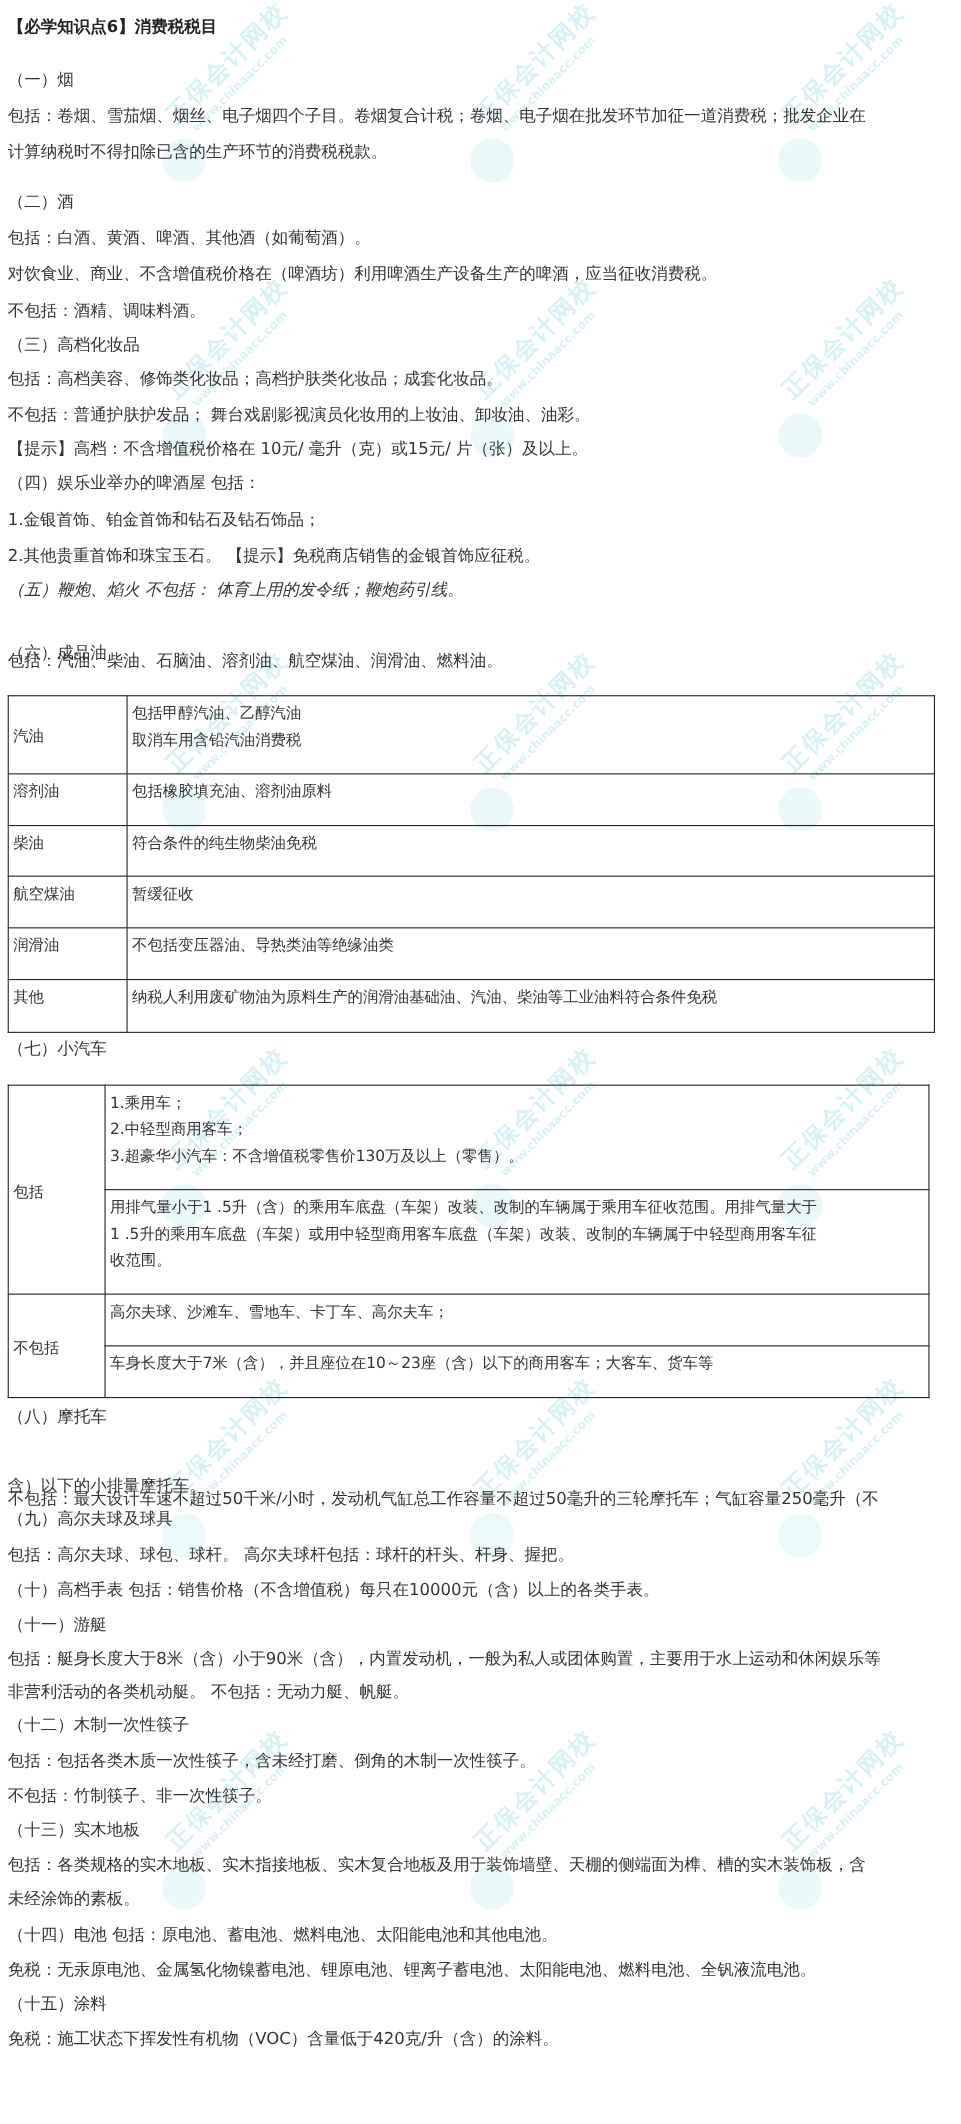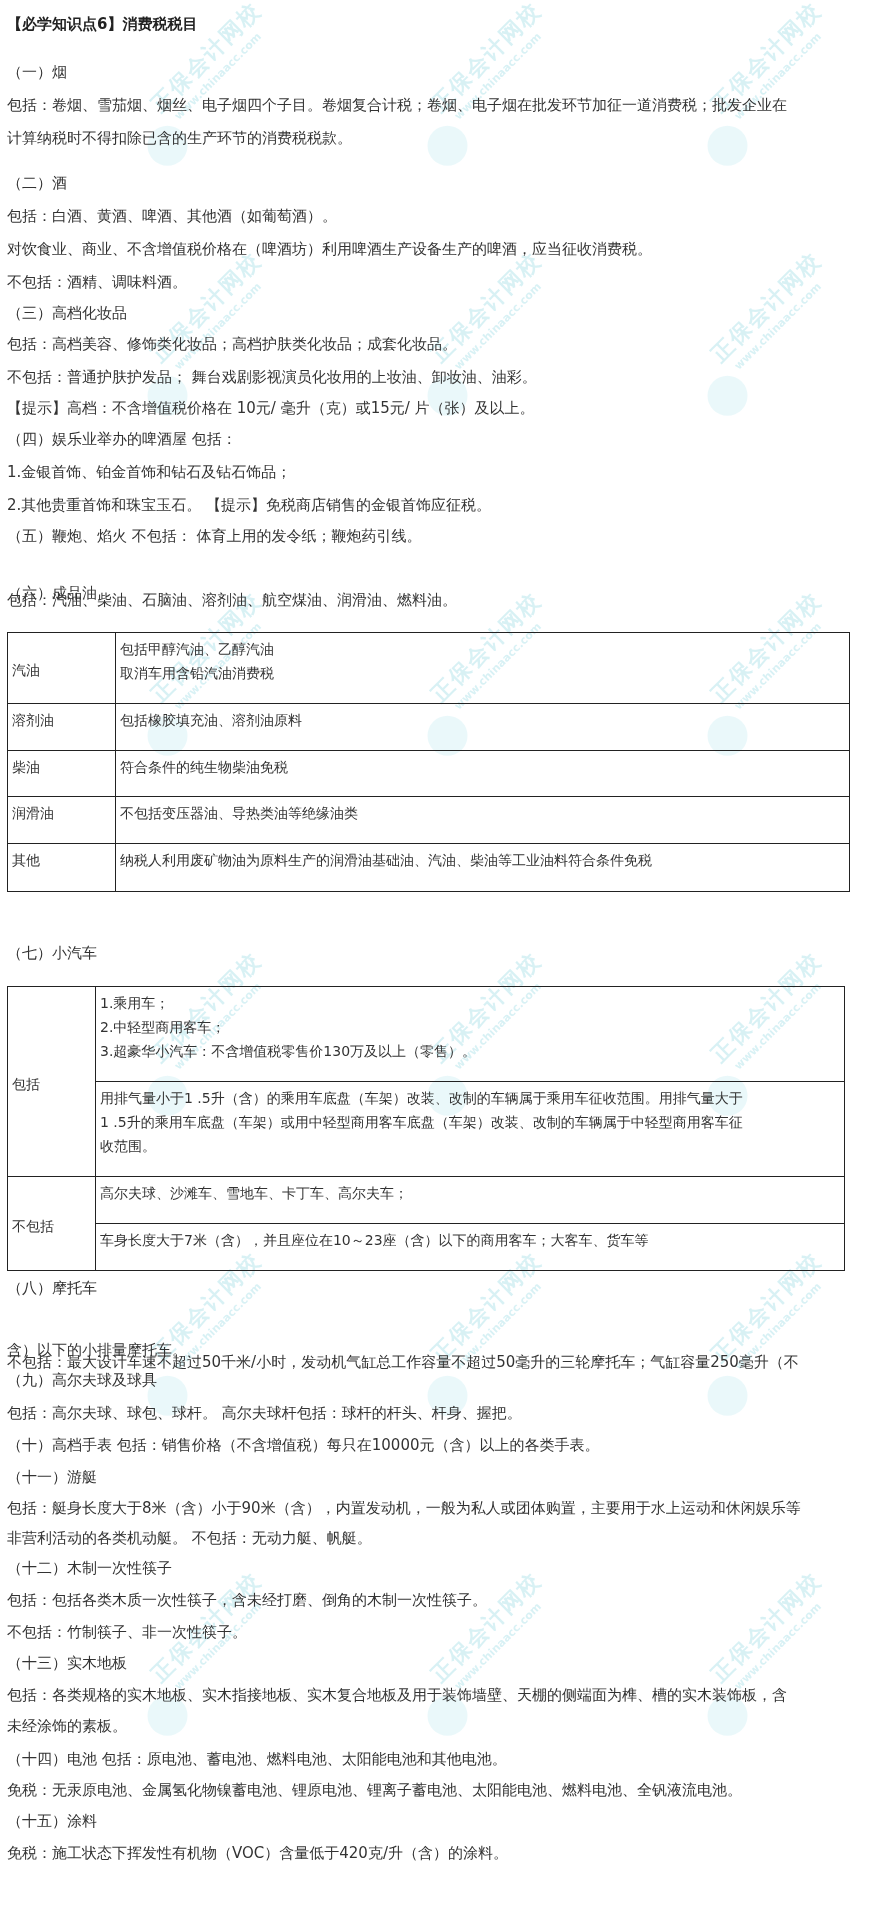--- a/index.html
+++ b/index.html
@@ -143,21 +143,21 @@
 
   <div class="line" style="top:303px;">（三）高档化妆品</div>
   <div class="line" style="top:334px;">包括：高档美容、修饰类化妆品；高档护肤类化妆品；成套化妆品。</div>
   <div class="line" style="top:367px;">不包括：普通护肤护发品；  舞台戏剧影视演员化妆用的上妆油、卸妆油、油彩。</div>
   <div class="line" style="top:398px;">【提示】高档：不含增值税价格在 10元/ 毫升（克）或15元/ 片（张）及以上。</div>
 
   <div class="line" style="top:429px;">（四）娱乐业举办的啤酒屋 包括：</div>
   <div class="line" style="top:462px;">1.金银首饰、铂金首饰和钻石及钻石饰品；</div>
   <div class="line" style="top:495px;">2.其他贵重首饰和珠宝玉石。 【提示】免税商店销售的金银首饰应征税。</div>
 
-  <div class="line" style="top:526px;">（五）鞭炮、焰火 不包括：  体育上用的发令纸；鞭炮药引线。</div>
+  <div class="line" style="top:526px;font-style:italic;">（五）鞭炮、焰火 不包括：  体育上用的发令纸；鞭炮药引线。</div>
 
   <div class="line" style="top:583px;">（六）成品油</div>
   <div class="line" style="top:590px;">包括：汽油、柴油、石脑油、溶剂油、航空煤油、润滑油、燃料油。</div>
 
   <table class="t" style="left:7px;top:632px;width:843px;">
     <colgroup>
         <col style="width:108px">
         <col>
       </colgroup>
     <tbody>
@@ -168,20 +168,24 @@
             <div>取消车用含铅汽油消费税</div>
           </td>
     </tr>
     <tr style="height:47px;">
       <td>溶剂油</td>
       <td>包括橡胶填充油、溶剂油原料</td>
     </tr>
     <tr style="height:46px;">
       <td>柴油</td>
       <td>符合条件的纯生物柴油免税</td>
+    </tr>
+    <tr style="height:47px;">
+      <td>航空煤油</td>
+      <td>暂缓征收</td>
     </tr>
     <tr style="height:47px;">
       <td>润滑油</td>
       <td>不包括变压器油、导热类油等绝缘油类</td>
     </tr>
     <tr style="height:48px;">
       <td>其他</td>
       <td>纳税人利用废矿物油为原料生产的润滑油基础油、汽油、柴油等工业油料符合条件免税</td>
     </tr>
   </tbody>

